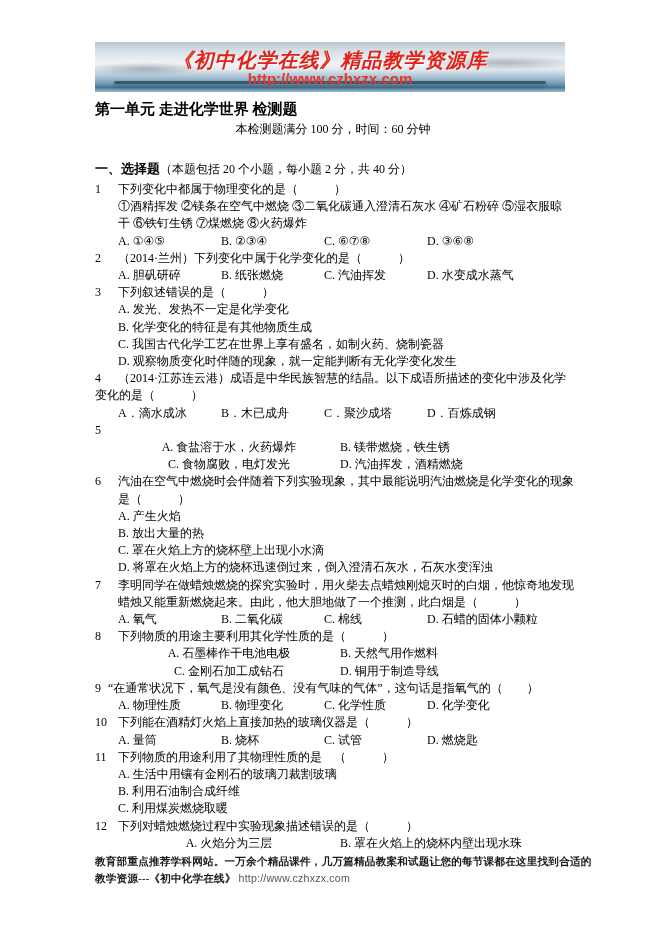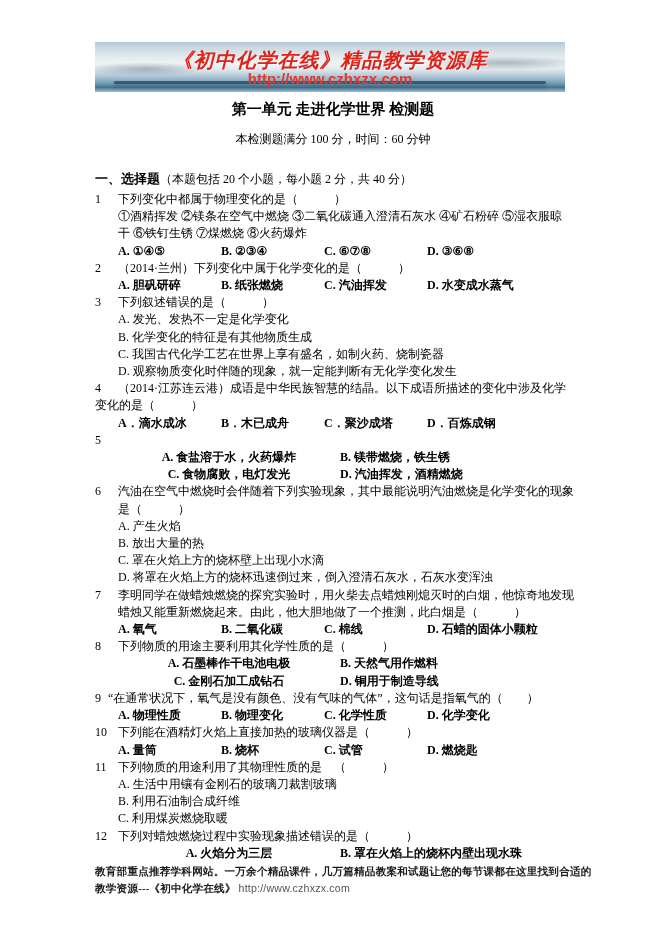--- a/index.html
+++ b/index.html
@@ -32,34 +32,34 @@
     font-weight:bold;font-style:italic;font-size:20px;letter-spacing:1px;
     color:#e02218;text-shadow:1px 1px 0 rgba(255,255,255,.65);
   }
   .banner-url{
     position:absolute;top:28px;left:0;width:100%;text-align:center;
     font-weight:bold;font-size:15px;color:#e2372a;
     font-family:"Liberation Sans","DejaVu Sans",sans-serif;
   }
 
   
-  .doc-title{margin-top:7px;text-align:center;font-weight:bold;font-size:15px;line-height:20px;}
-  .doc-subtitle{margin-top:13px;text-align:center;font-size:12px;line-height:15px;}
+  .doc-title{margin-top:7px;text-align:left;font-weight:bold;font-size:15px;line-height:20px;}
+  .doc-subtitle{margin-top:3px;text-align:center;font-size:12px;line-height:15px;}
   .section-line{margin-top:23px;font-size:12px;line-height:17px;white-space:nowrap;}
   .section-heading{font-weight:bold;font-size:13px;}
 
   
   .questions{margin-top:3px;font-size:12px;line-height:17.2px;}
   .line{white-space:nowrap;}
   .qline{display:flex;}
   .qnum{flex:none;width:23px;}
   .tight .qnum{width:13px;}
   .indent{padding-left:23px;}
   .opts{display:flex;padding-left:23px;}
-  .opt{white-space:nowrap;font-weight:bold;}
+  .opt{white-space:nowrap;}
   .opt4:not(:last-child){flex:none;width:103px;}
   .opt2:not(:last-child){flex:none;width:222px;text-align:center;}
 
   
   .footer{margin-top:2px;font-size:10.6px;font-weight:bold;line-height:16px;color:#1a1a1a;letter-spacing:.2px;}
   .footer .line{white-space:nowrap;}
   .footer-url{
     font-family:"Liberation Sans","DejaVu Sans",sans-serif;
     font-weight:normal;color:#555;font-size:10.6px;
   }

